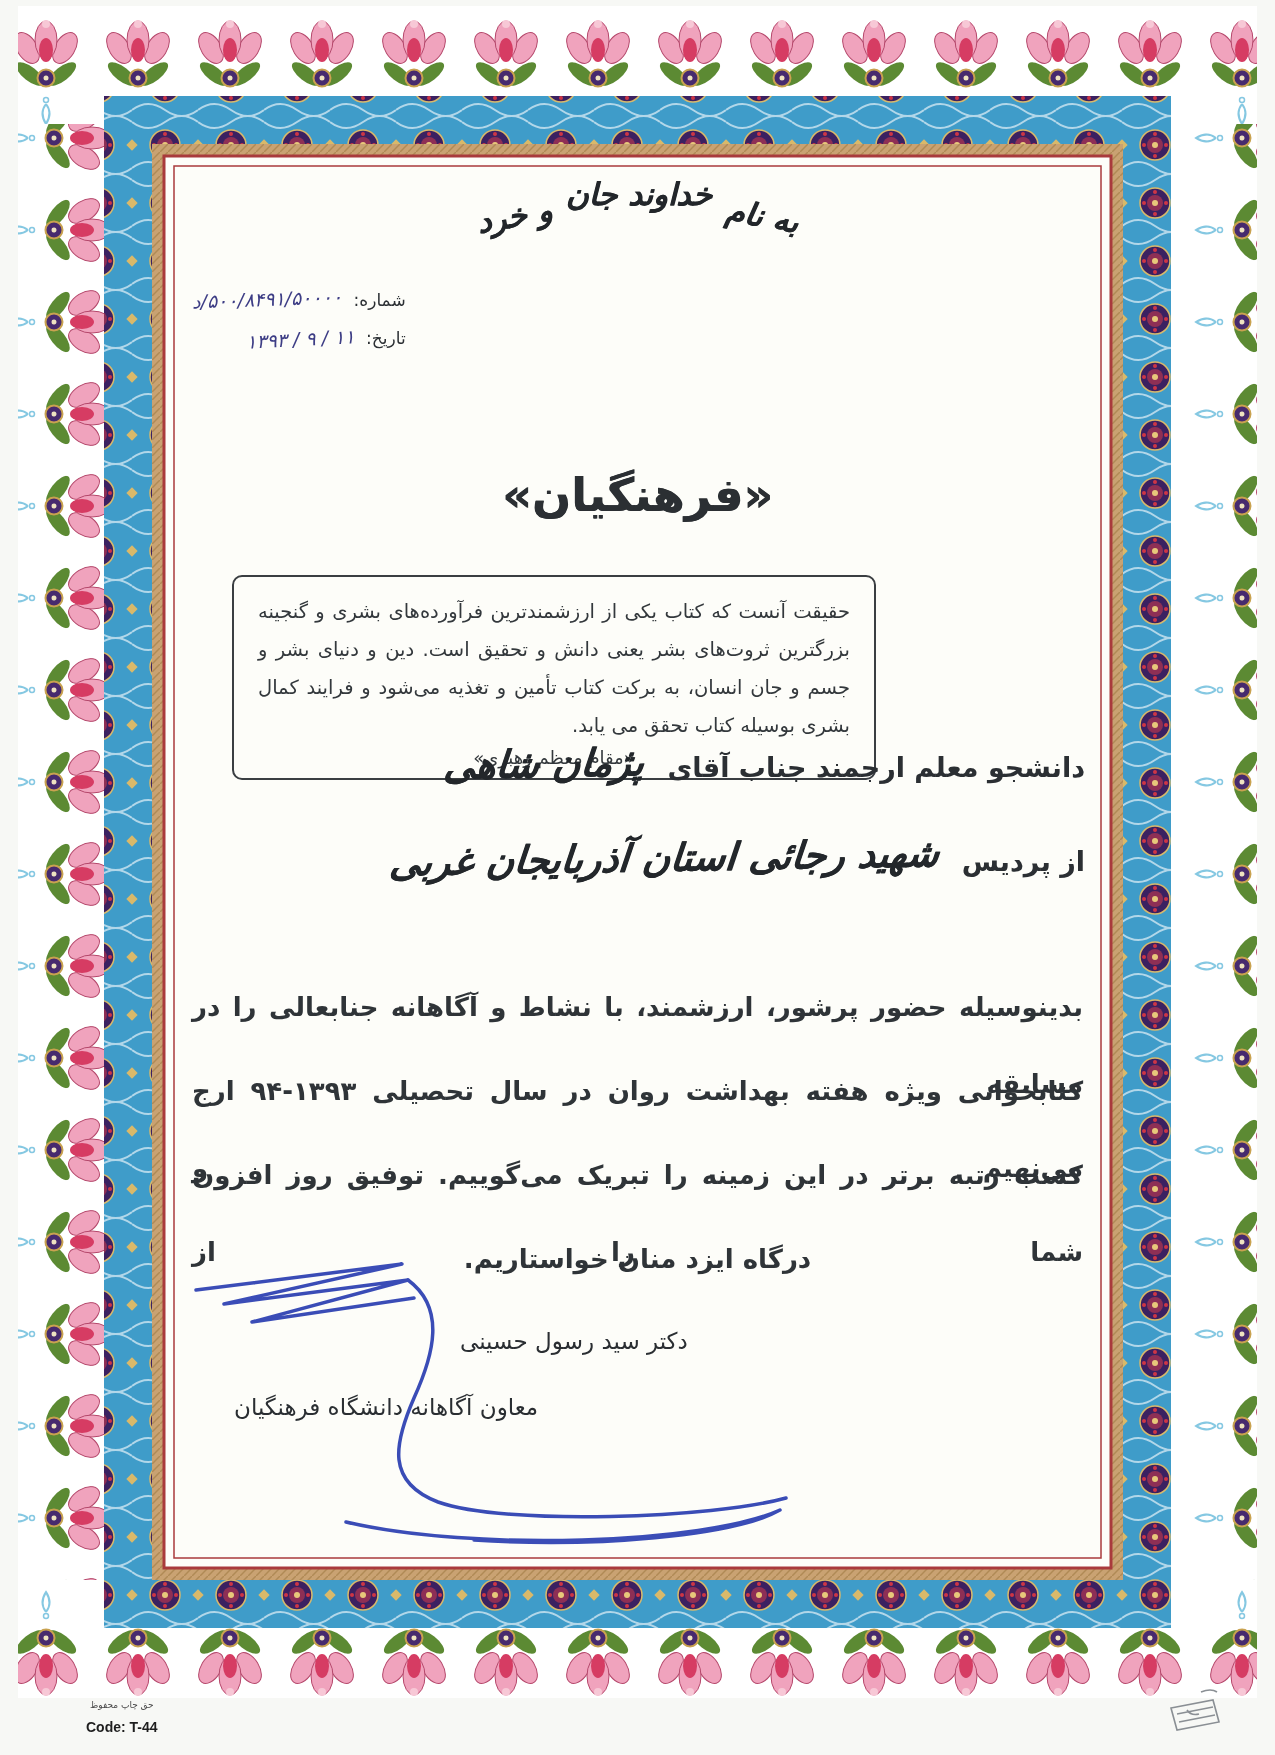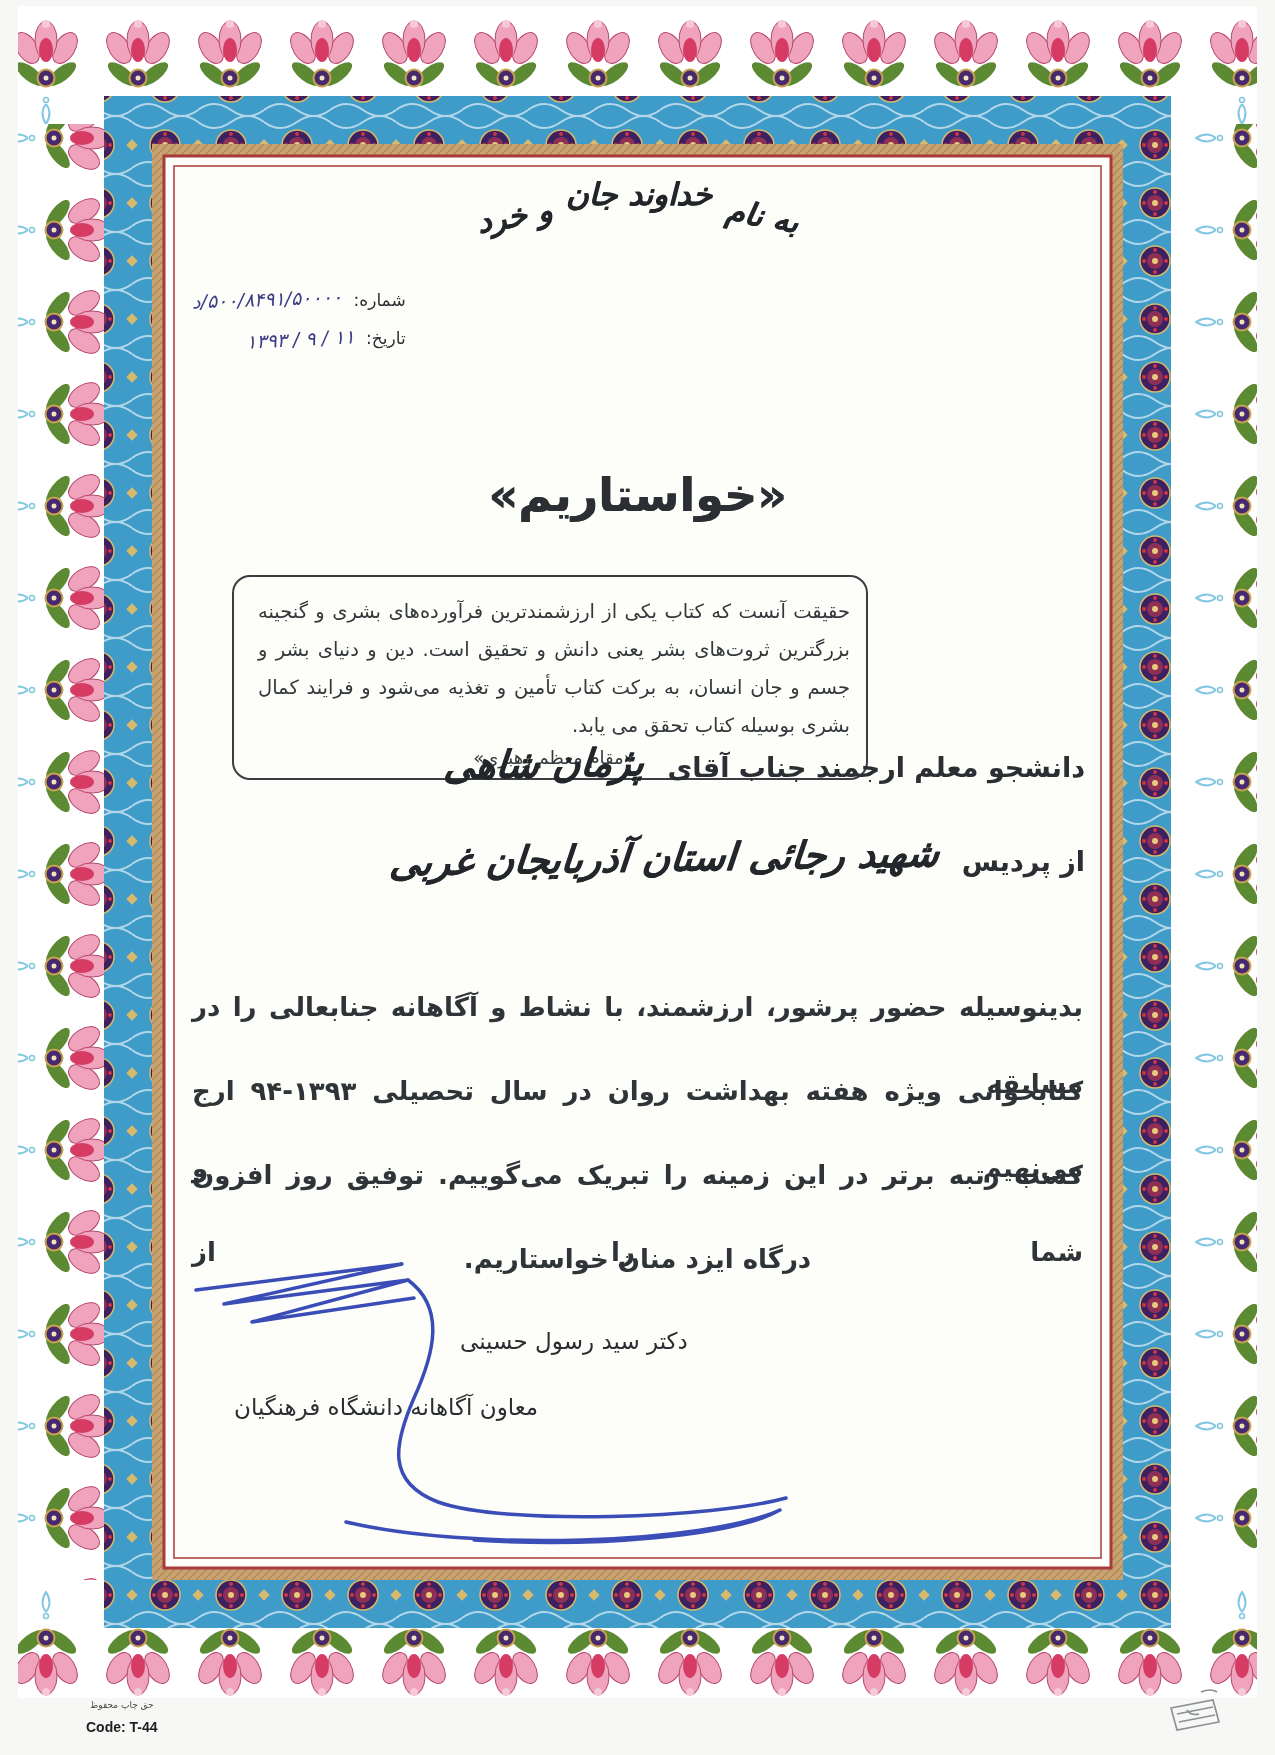--- a/index.html
+++ b/index.html
@@ -36,22 +36,22 @@
   .hand-date{transform:rotate(-3deg) translateY(2px);}
   
   .title{
     position:absolute;top:292px;right:0;left:0;text-align:center;
     font-size:46px;font-weight:900;color:#2b2f33;letter-spacing:1px;
     text-shadow:.6px 0 0 currentColor;
   }
   
   .quote-box{
     position:absolute;top:399px;left:46px;width:592px;
-    border:2px solid #3a3e42;border-radius:18px;
-    padding:16px 16px 10px 24px;background:transparent;
+    border:2px solid #3a3e42;border-radius:10px;
+    padding:16px 24px 10px 24px;background:transparent;
   }
   .quote-text{
     margin:0;font-size:19.5px;line-height:1.95;text-align:justify;color:#33383c;
   }
   .attribution{margin:2px 0 0 0;text-align:center;font-size:18px;color:#33383c;}
   
   .addressee{position:absolute;right:4px;left:4px;text-align:right;font-weight:bold;}
   .addr-1{top:566px;font-size:27px;}
   .addr-2{top:660px;font-size:27px;}
   .nastaliq{
@@ -172,21 +172,21 @@
     <div class="meta-row">
       <span>شماره:</span>
       <span class="hand hand-num">۵۰۰/۸۴۹۱/۵۰۰۰۰/د</span>
     </div>
     <div class="meta-row">
       <span>تاریخ:</span>
       <span class="hand hand-date">۱۱ / ۹ / ۱۳۹۳</span>
     </div>
   </div>
 
-  <div class="title">«خواستاریم»</div>
+  <div class="title">«فرهنگیان»</div>
 
   <div class="quote-box">
     <p class="quote-text">حقیقت آنست که کتاب یکی از ارزشمندترین فرآورده‌های بشری و گنجینه بزرگترین ثروت‌های بشر یعنی دانش و تحقیق است. دین و دنیای بشر و جسم و جان انسان، به برکت کتاب تأمین و تغذیه می‌شود و فرایند کمال بشری بوسیله کتاب تحقق می یابد.</p>
     <p class="attribution">«مقام معظم رهبری»</p>
   </div>
 
   <div class="addressee addr-1">
     <span>دانشجو معلم ارجمند جناب آقای</span>
     <span class="nastaliq">پژمان شاهی</span>
   </div>

